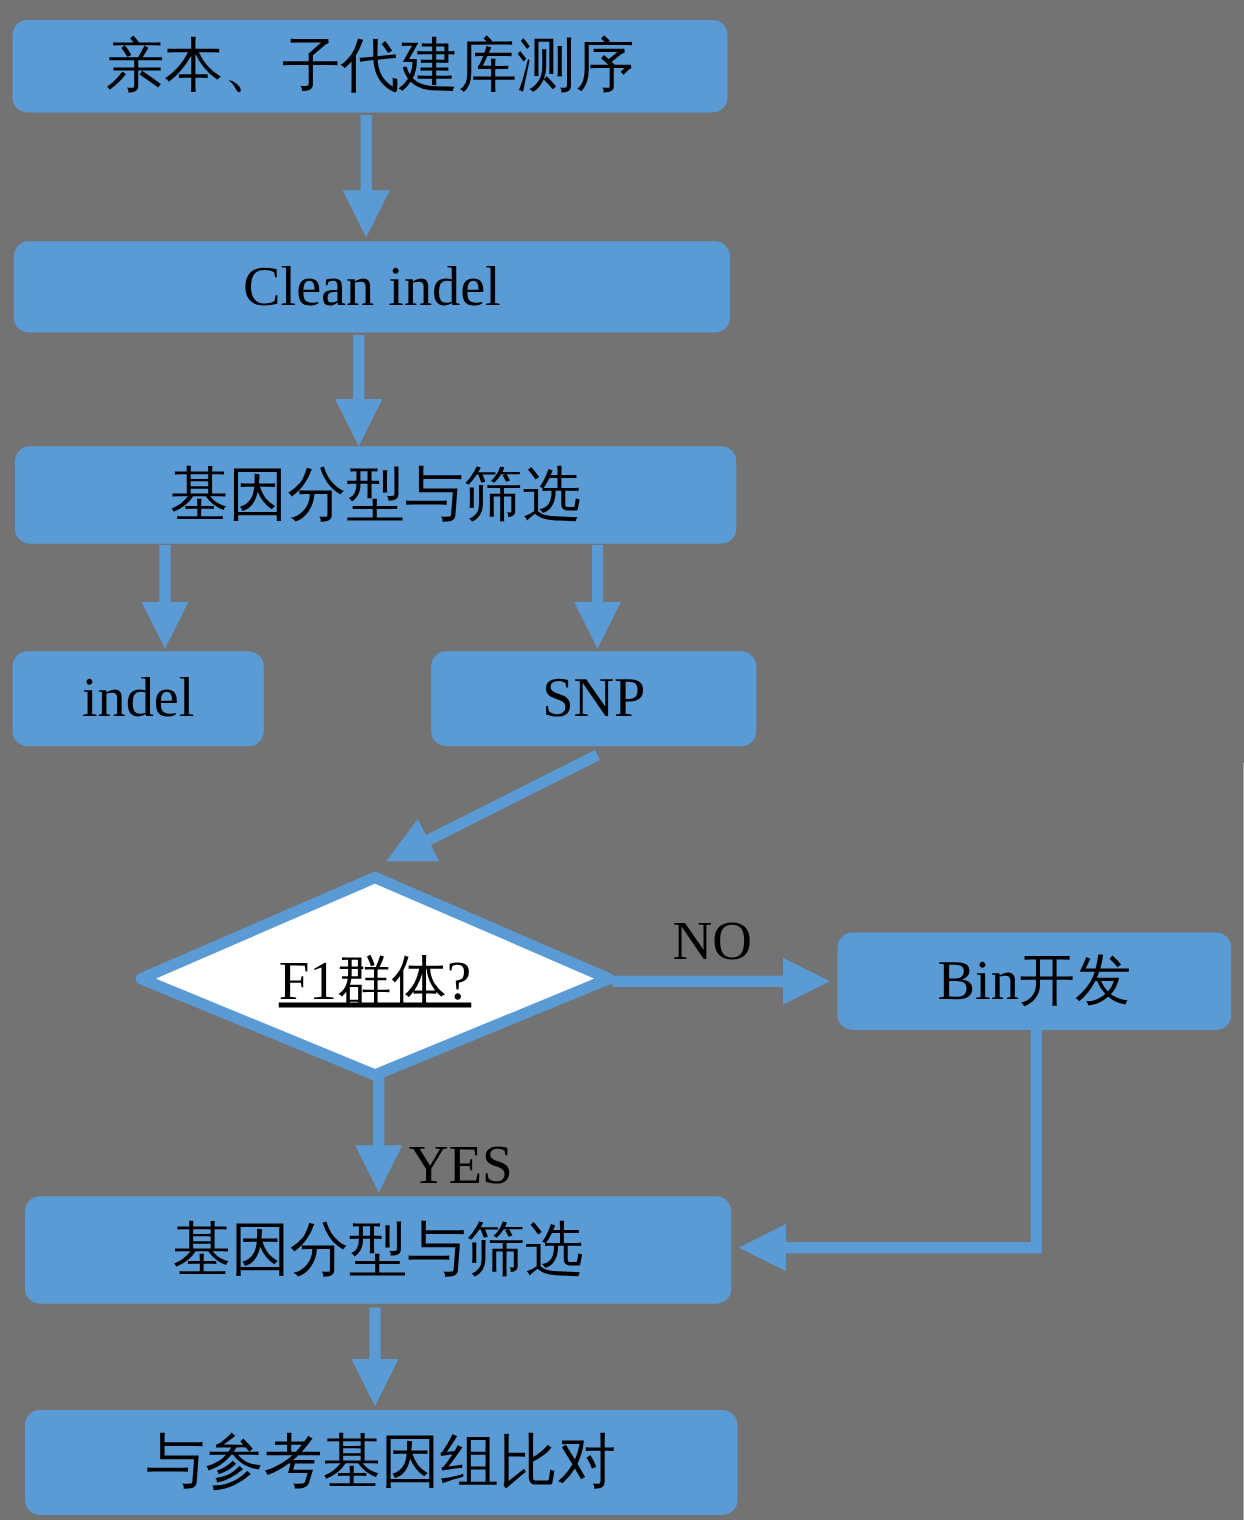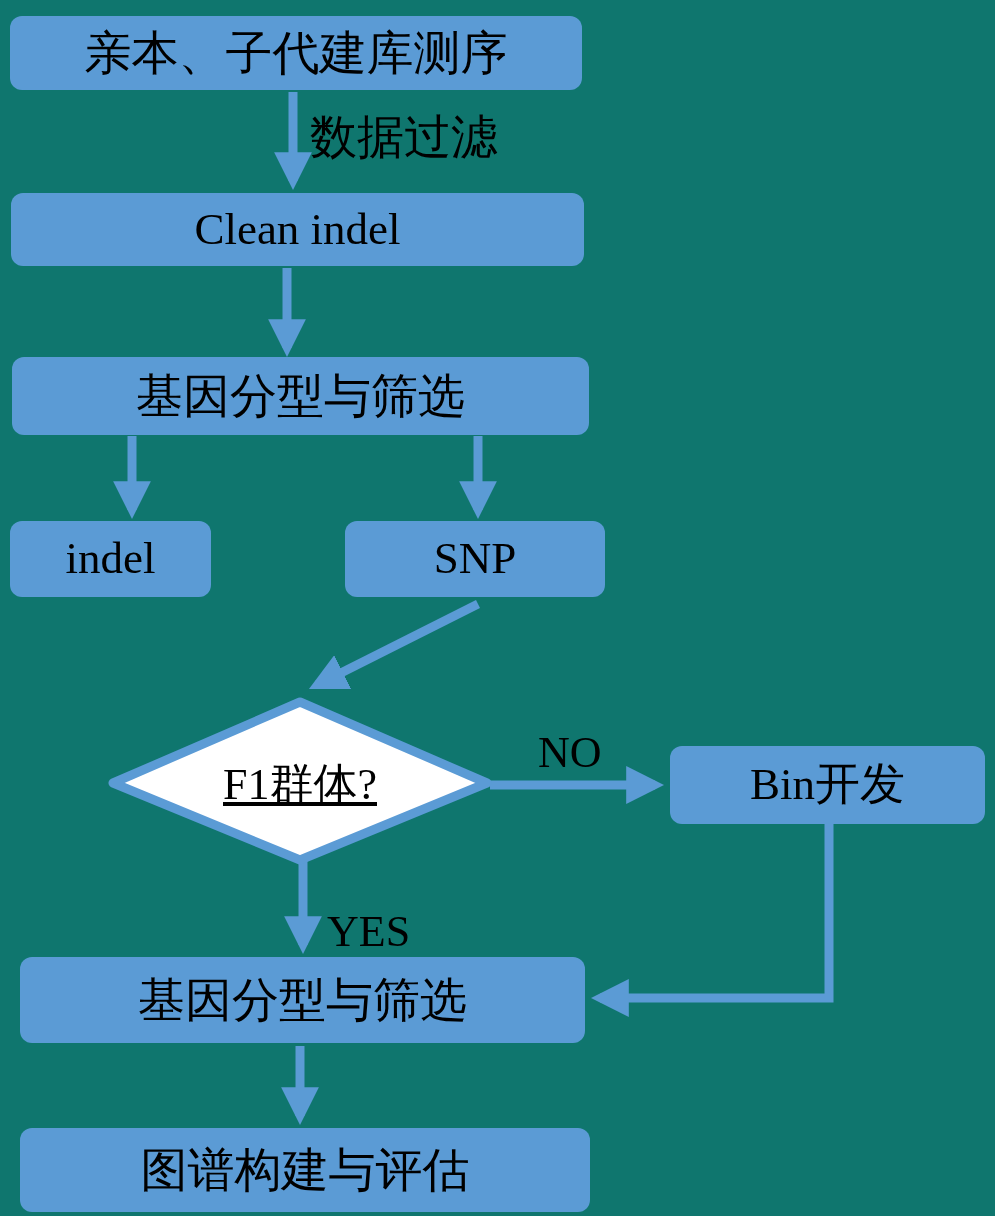--- a/index.html
+++ b/index.html
@@ -4,21 +4,21 @@
 <style>
   html, body {
     margin: 0;
     padding: 0;
     background: #ffffff;
   }
   #canvas {
     position: relative;
     width: 995px;
     height: 1216px;
-    background: #0f766e;
+    background: #737373;
     overflow: hidden;
     font-family: "Liberation Sans", sans-serif;
   }
   svg.edges {
     position: absolute;
     left: 0;
     top: 0;
     width: 995px;
     height: 1216px;
     pointer-events: none;
@@ -128,26 +128,23 @@
 
   <div class="node proc mixed" style="left:670px; top:746px; width:315px; height:78px;">
     <span>Bin开发</span>
   </div>
 
   <div class="node proc cjk" style="left:20px; top:957px; width:565px; height:86px;justify-content:center;">
     <span>基因分型与筛选</span>
   </div>
 
   <div class="node proc cjk" style="left:20px; top:1128px; width:570px; height:84px;">
-    <span>图谱构建与评估</span>
+    <span>与参考基因组比对</span>
   </div>
 
-  <div class="edge-label cjk" style="left:310px; top:106px;">
-    <span>数据过滤</span>
-  </div>
 
   <div class="edge-label latin" style="left:538px; top:727px;">
     <span>NO</span>
   </div>
 
   <div class="edge-label latin" style="left:327px; top:906px;">
     <span>YES</span>
   </div>
 
 </div>

